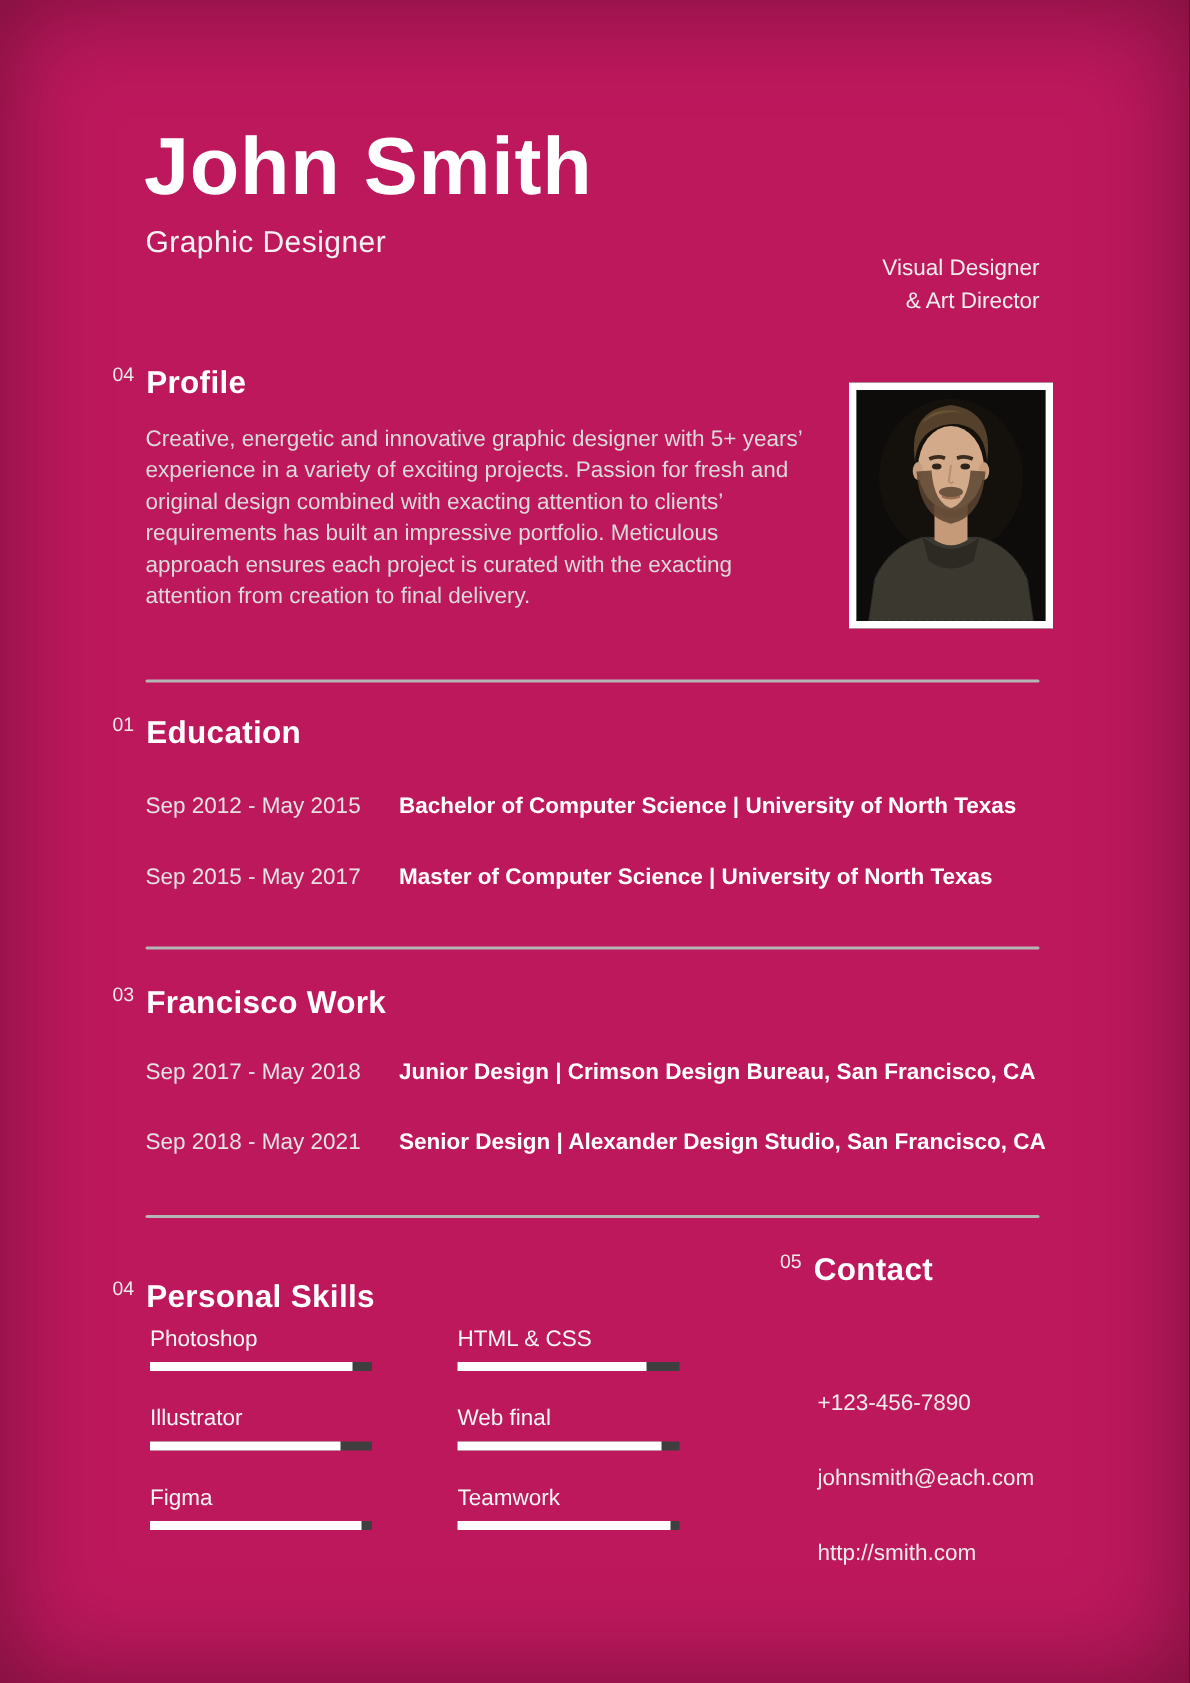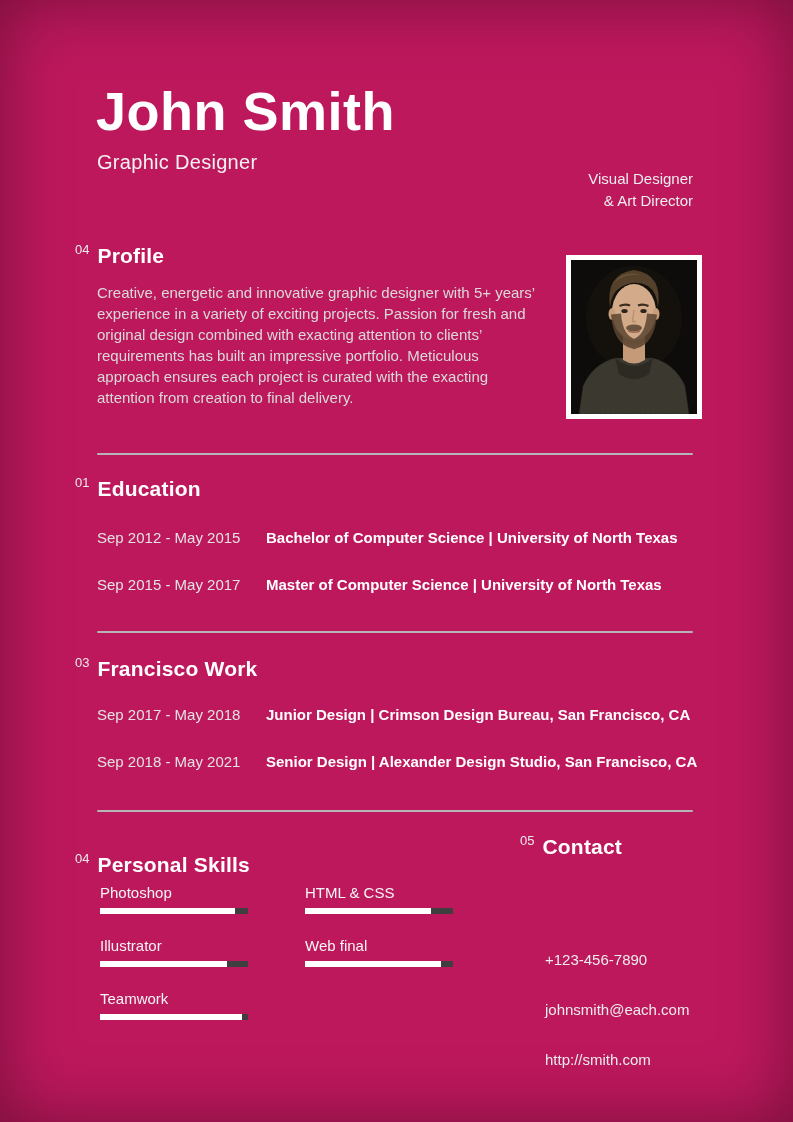--- a/index.html
+++ b/index.html
@@ -67,21 +67,21 @@
   .skills-grid {
     position: absolute; left: 100px; top: 884px;
     display: grid; grid-template-columns: 148px 148px;
     column-gap: 57px; row-gap: 23px;
   }
   .skill-label { font-size: 15px; color: #f5f5f5; height: 18px; margin-bottom: 6px; }
   .skill-track { width: 100%; height: 6px; background: #3f3f3f; }
   .skill-fill  { height: 6px; background: #ffffff; }
 
   
-  .contact-list { position: absolute; left: 545px; top: 951px; }
+  .contact-list { position: absolute; left: 545px; top: 927px; }
   .contact-item { font-size: 15px; color: #ececec; height: 18px; margin-bottom: 32px; }
 </style>
 </head>
 <body>
 
 <div class="page">
 
   <h1 class="name">John Smith</h1>
   <div class="subtitle">Graphic Designer</div>
   <div class="tagline">
@@ -182,20 +182,26 @@
         <div class="skill-fill" style="width: 86%;"></div>
       </div>
     </div>
     <div class="skill">
       <div class="skill-label">Web final</div>
       <div class="skill-track">
         <div class="skill-fill" style="width: 92%;"></div>
       </div>
     </div>
     <div class="skill">
+      <div class="skill-label">Figma</div>
+      <div class="skill-track">
+        <div class="skill-fill" style="width: 95%;"></div>
+      </div>
+    </div>
+    <div class="skill">
       <div class="skill-label">Teamwork</div>
       <div class="skill-track">
         <div class="skill-fill" style="width: 96%;"></div>
       </div>
     </div>
   </div>
 
   <div class="sec-header" style="left:520px; top:835px;">
     <span class="sec-num">05</span>
     <span class="sec-title">Contact</span>

